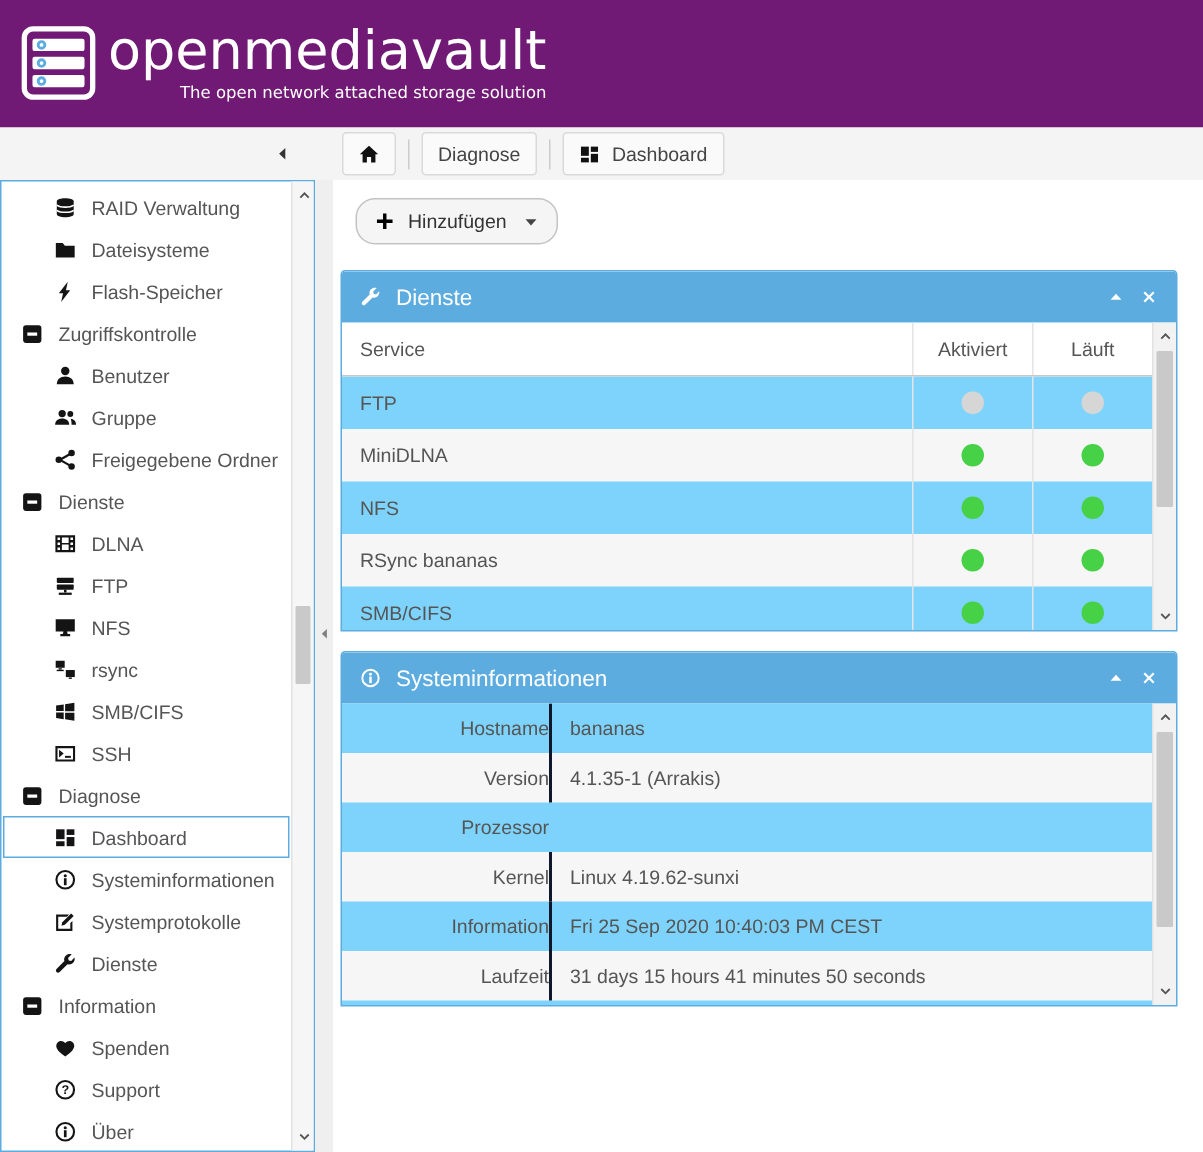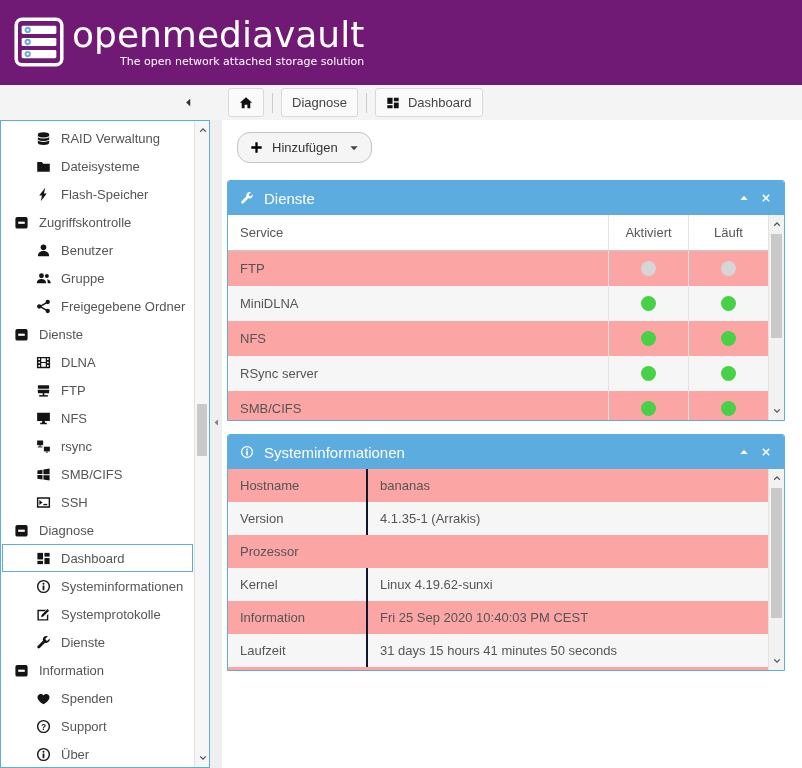--- a/index.html
+++ b/index.html
@@ -52,34 +52,34 @@
   .panel { border:1px solid #5dacdf; border-radius:3px 3px 0 0; margin-bottom:13px; overflow:hidden; }
   .panel-head { height:34px; background:#5dacdf; color:#fff; display:flex; align-items:center;
                 gap:10px; padding:0 12px; }
   .panel-head .ic.pticon { width:14px; height:14px; color:#fff; }
   .panel-title { font-size:15px; }
   .panel-tools { margin-left:auto; display:flex; align-items:center; gap:11px; }
   .panel-tools .ic { color:#fff; cursor:pointer; }
   .ic.collapse { width:10px; height:10px; }
   .ic.close { width:12px; height:12px; }
 
-  .panel-body { position:relative; background:#fca5a5; }
+  .panel-body { position:relative; background:#7dd3fc; }
   #services-body { height:205px; }
   #sysinfo-body  { height:201px; }
   .rows-wrap { position:absolute; left:0; top:0; right:16px; bottom:0; overflow:hidden; }
 
   .trow { display:flex; align-items:center; height:35px; font-size:13px; color:#555; }
   .trow-head { height:36px; border-bottom:1px solid #c9c9c9; background:#fff; }
   .cell-service { flex:1; padding-left:12px; }
   .cell-dot { width:80px; display:flex; justify-content:center; align-items:center;
               border-left:1px solid #e4e4e4; align-self:stretch; }
   .rows .trow:nth-child(even) { background:#f6f6f6; }
   .dot { width:15px; height:15px; border-radius:50%; }
 
-  .irow { display:flex; align-items:center; height:33px; font-size:13px; color:#555; }
+  .irow { display:flex; align-items:center; height:33px; font-size:13px; color:#555;text-align:right; }
   .cell-label { width:138px; padding-left:12px; flex:0 0 138px; }
   .cell-value { flex:1; padding-left:12px; border-left:2px solid #0f172a; align-self:stretch;
                 display:flex; align-items:center; }
   .irows .irow:nth-child(even) { background:#f6f6f6; }
 
   
   .vscroll { position:absolute; right:0; top:0; bottom:0; width:16px; background:#f2f2f2;
              border-left:1px solid #e2e2e2; }
   .vscroll .sarr { position:absolute; left:3px; width:10px; height:10px; color:#555; cursor:pointer; }
   .vscroll .sarr.up { top:4px; }
@@ -457,21 +457,21 @@
               <div class="trow">
                 <span class="cell-service">NFS</span>
                 <span class="cell-dot">
                   <span class="dot" style="background:#47d147"></span>
                 </span>
                 <span class="cell-dot">
                   <span class="dot" style="background:#47d147"></span>
                 </span>
               </div>
               <div class="trow">
-                <span class="cell-service">RSync server</span>
+                <span class="cell-service">RSync bananas</span>
                 <span class="cell-dot">
                   <span class="dot" style="background:#47d147"></span>
                 </span>
                 <span class="cell-dot">
                   <span class="dot" style="background:#47d147"></span>
                 </span>
               </div>
               <div class="trow">
                 <span class="cell-service">SMB/CIFS</span>
                 <span class="cell-dot">

